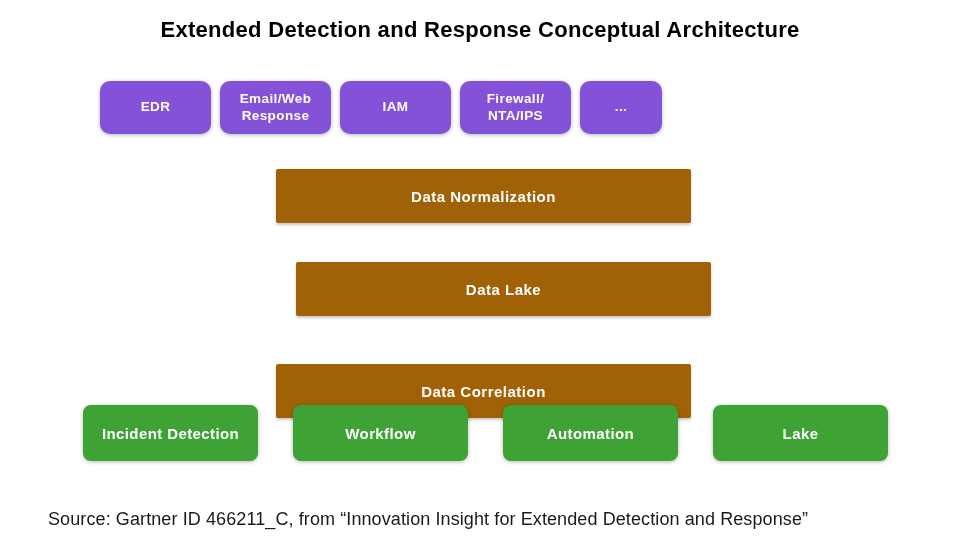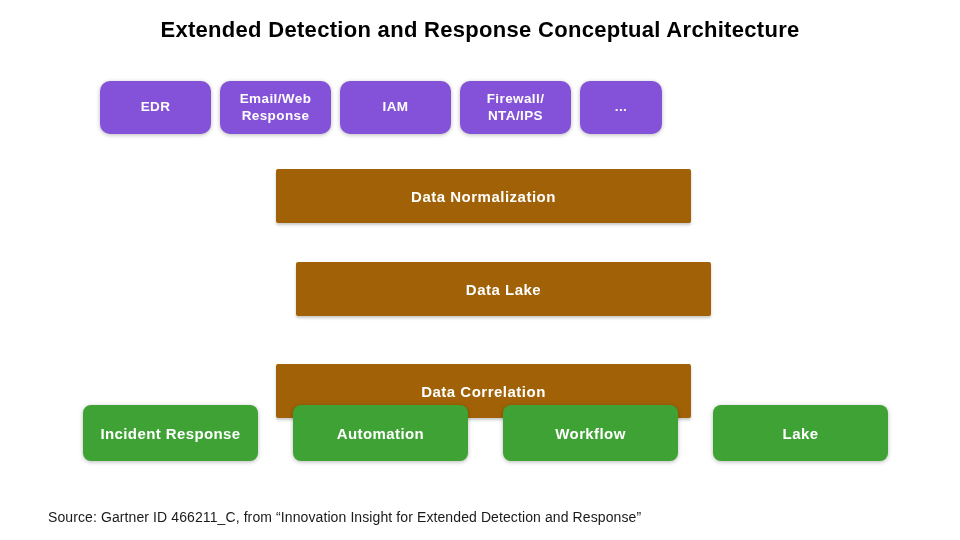--- a/index.html
+++ b/index.html
@@ -92,21 +92,21 @@
     text-align: center;
     font-size: 15px;
     font-weight: 700;
     letter-spacing: 0.4px;
     box-shadow: 0 1px 4px rgba(0,0,0,0.28);
   }
   .source-note {
     position: absolute;
     left: 48px;
     top: 509px;
-    font-size: 14px;
+    font-size: 18px;
     color: #1a1a1a;
     letter-spacing: 0.1px;
   }
 </style>
 </head>
 <body>
 
 <div class="stage">
 
   <h1 class="title">Extended Detection and Response Conceptual Architecture</h1>
@@ -136,27 +136,27 @@
   </div>
   <div class="layer-bar bar-2">
     <span class="box-label">Data Lake</span>
   </div>
   <div class="layer-bar bar-3">
     <span class="box-label">Data Correlation</span>
   </div>
 
   <div class="caps-row">
     <div class="cap-box">
-      <span class="box-label">Incident Response</span>
+      <span class="box-label">Incident Detection</span>
+    </div>
+    <div class="cap-box">
+      <span class="box-label">Workflow</span>
     </div>
     <div class="cap-box">
       <span class="box-label">Automation</span>
-    </div>
-    <div class="cap-box">
-      <span class="box-label">Workflow</span>
     </div>
     <div class="cap-box">
       <span class="box-label">Lake</span>
     </div>
   </div>
 
   <div class="source-note">Source: Gartner ID 466211_C, from “Innovation Insight for Extended Detection and Response”</div>
 
 </div>
 

